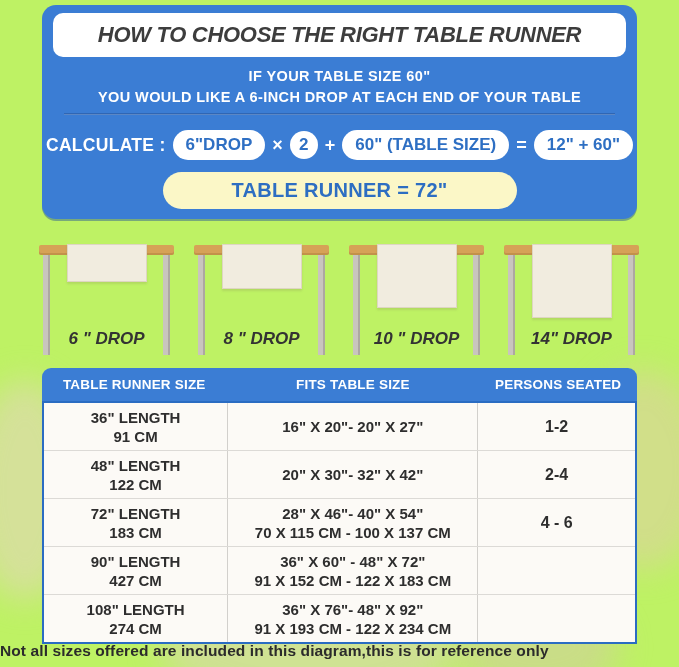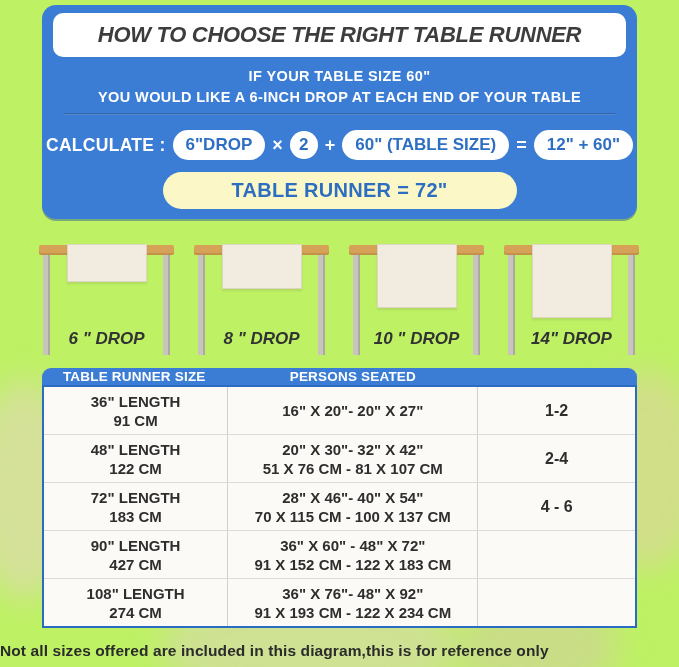--- a/index.html
+++ b/index.html
@@ -79,21 +79,21 @@
     box-shadow:0 2px 2px rgba(120,110,90,.18);
   }
   .fig-label{
     position:absolute;left:0;right:0;bottom:6px;text-align:center;z-index:3;
     font-size:17px;font-weight:bold;font-style:italic;color:#333;white-space:nowrap;
   }
 
   
   .size-table{position:absolute;left:42px;top:368px;width:595px;}
   .st-header{
-    height:17px;background:#3b7dd4;border-radius:9px 9px 0 0;
+    height:33px;background:#3b7dd4;border-radius:9px 9px 0 0;
     display:grid;grid-template-columns:31% 42.5% 26.5%;
     align-items:center;text-align:center;
     color:#fff;font-weight:bold;font-size:13.5px;letter-spacing:.2px;
   }
   .st-body{
     border:2px solid #2a6cc2;background:#fcfaf6;
   }
   .st-row{
     height:47px;display:grid;grid-template-columns:31% 42.5% 26.5%;
   }
@@ -169,20 +169,21 @@
       <div class="tabletop"></div>
       <div class="leg leg-left"></div>
       <div class="leg leg-right"></div>
       <div class="fig-label">14" DROP</div>
     </div>
   </div>
 
   <div class="size-table">
     <div class="st-header">
       <div>TABLE RUNNER SIZE</div>
+      <div>FITS TABLE SIZE</div>
       <div>PERSONS SEATED</div>
     </div>
     <div class="st-body">
 
       <div class="st-row">
         <div class="st-cell">
           <span>36" LENGTH</span>
           <span>91 CM</span>
         </div>
         <div class="st-cell mid">
@@ -191,21 +192,20 @@
         <div class="st-cell persons">1-2</div>
       </div>
 
       <div class="st-row">
         <div class="st-cell">
           <span>48" LENGTH</span>
           <span>122 CM</span>
         </div>
         <div class="st-cell mid">
           <span>20" X 30"- 32" X 42"</span>
-          <span>51 X 76 CM - 81 X 107 CM</span>
         </div>
         <div class="st-cell persons">2-4</div>
       </div>
 
       <div class="st-row">
         <div class="st-cell">
           <span>72" LENGTH</span>
           <span>183 CM</span>
         </div>
         <div class="st-cell mid">

